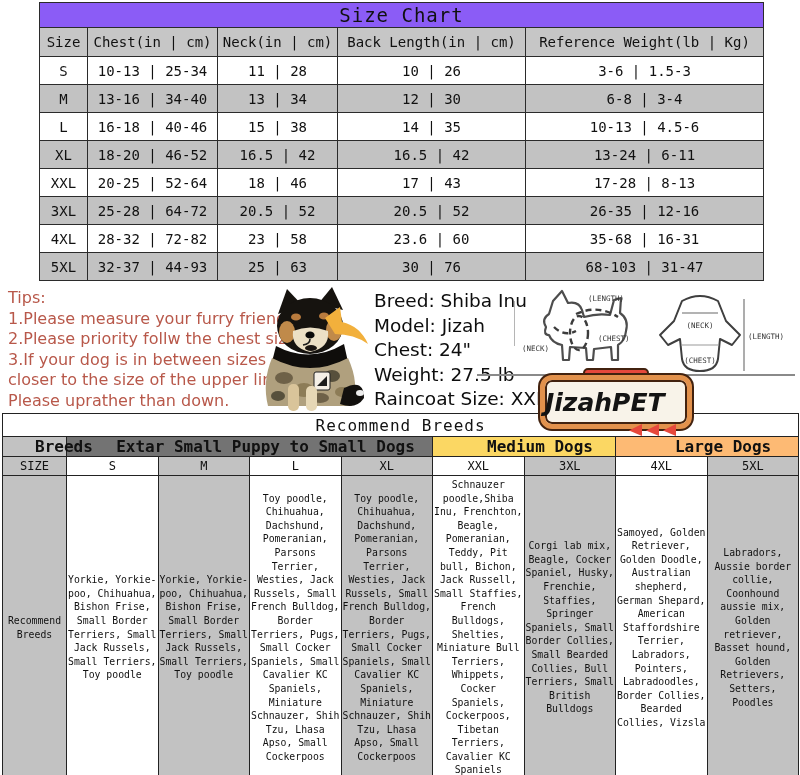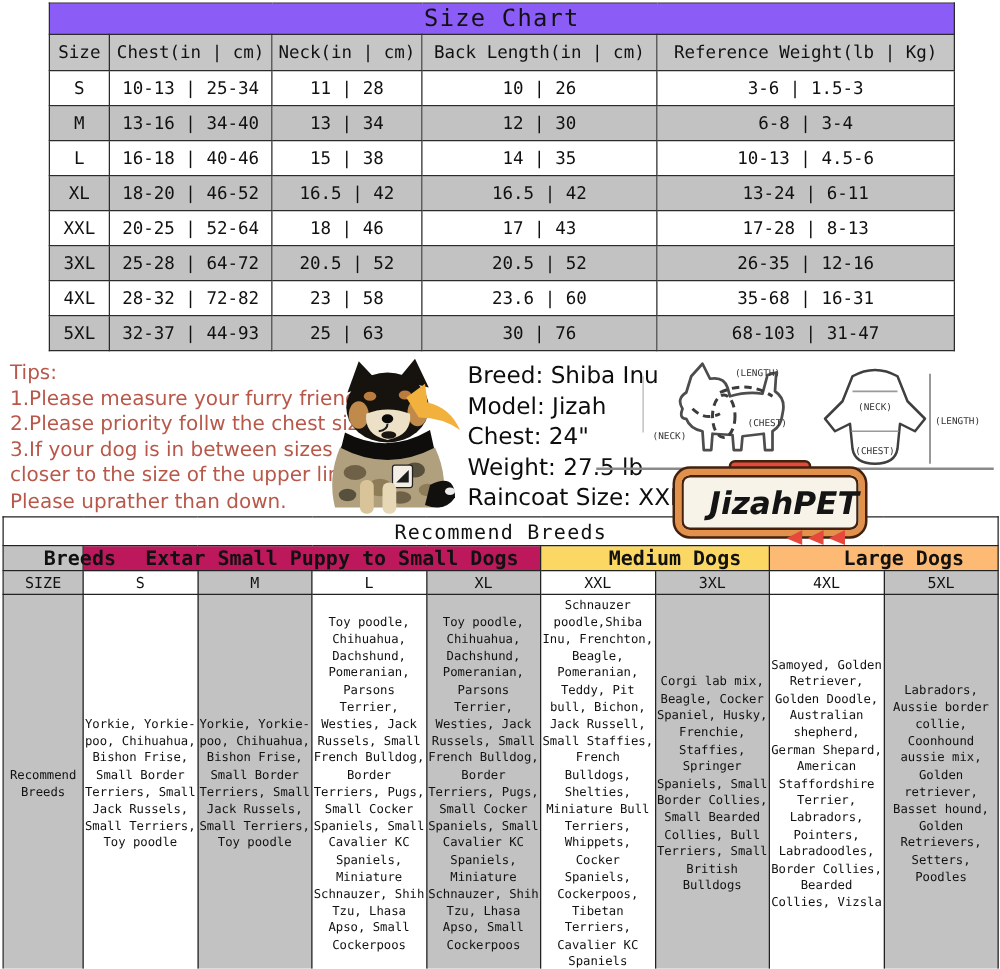--- a/index.html
+++ b/index.html
@@ -28,21 +28,21 @@
   .hline{position:absolute;left:477px;top:374px;width:318px;height:1.5px;background:#8a8a8a;}
 
   
   .logo{position:absolute;left:540px;top:368px;width:152px;height:64px;z-index:6;
         font-family:"DejaVu Sans","Liberation Sans",sans-serif;}
   .logo-tab{position:absolute;left:50%;transform:translateX(-50%);top:0;width:66px;height:14px;
         background:#e6483c;border:2.5px solid #42220f;border-radius:5px;box-sizing:border-box;}
   .logo-frame{position:absolute;left:0;top:7px;width:152px;height:54px;box-sizing:border-box;
         background:#f8f3e9;border:5px solid #e2914c;border-radius:12px;
         box-shadow:0 0 0 2px #42220f, inset 0 0 0 2px #42220f;
-        display:flex;align-items:center;justify-content:flex-end;}
+        display:flex;align-items:center;justify-content:flex-start;}
   .logo-text{font-size:25px;font-style:italic;font-weight:800;color:#141414;letter-spacing:0;}
   .logo-tris{position:absolute;right:16px;bottom:-4px;display:flex;gap:4px;z-index:7;}
   .logo-tris span{width:13px;height:12px;background:#e6483c;
         clip-path:polygon(0 55%,100% 0,100% 100%);display:block;
         filter:drop-shadow(0 0 1px #42220f);}
 
   
   .rec-table{position:absolute;left:2px;top:413px;width:796px;border-collapse:collapse;table-layout:fixed;}
   .rec-table td,.rec-table th{border:1.3px solid #222;text-align:center;vertical-align:middle;
         padding:0;font-weight:normal;}
@@ -255,21 +255,21 @@
         <col style="width:91.5px">
         <col style="width:91.5px">
         <col style="width:91.5px">
     </colgroup>
     <tbody>
       <tr>
         <td class="rec-title-cell" colspan="9">Recommend Breeds</td>
       </tr>
       <tr class="rec-group-row">
         <th class="g">Breeds</th>
-        <th colspan="4" style="background-color: #be185d;">Extar Small Puppy to Small Dogs</th>
+        <th colspan="4" style="background-color: #737373;">Extar Small Puppy to Small Dogs</th>
         <th colspan="2" style="background-color: rgb(251, 215, 99);">Medium Dogs</th>
         <th colspan="2" style="background-color: #fdba74;">Large Dogs</th>
       </tr>
       <tr class="rec-size-row">
         <td class="g">SIZE</td>
         <td class="w">S</td>
         <td class="g">M</td>
         <td class="w">L</td>
         <td class="g">XL</td>
         <td class="w">XXL</td>

